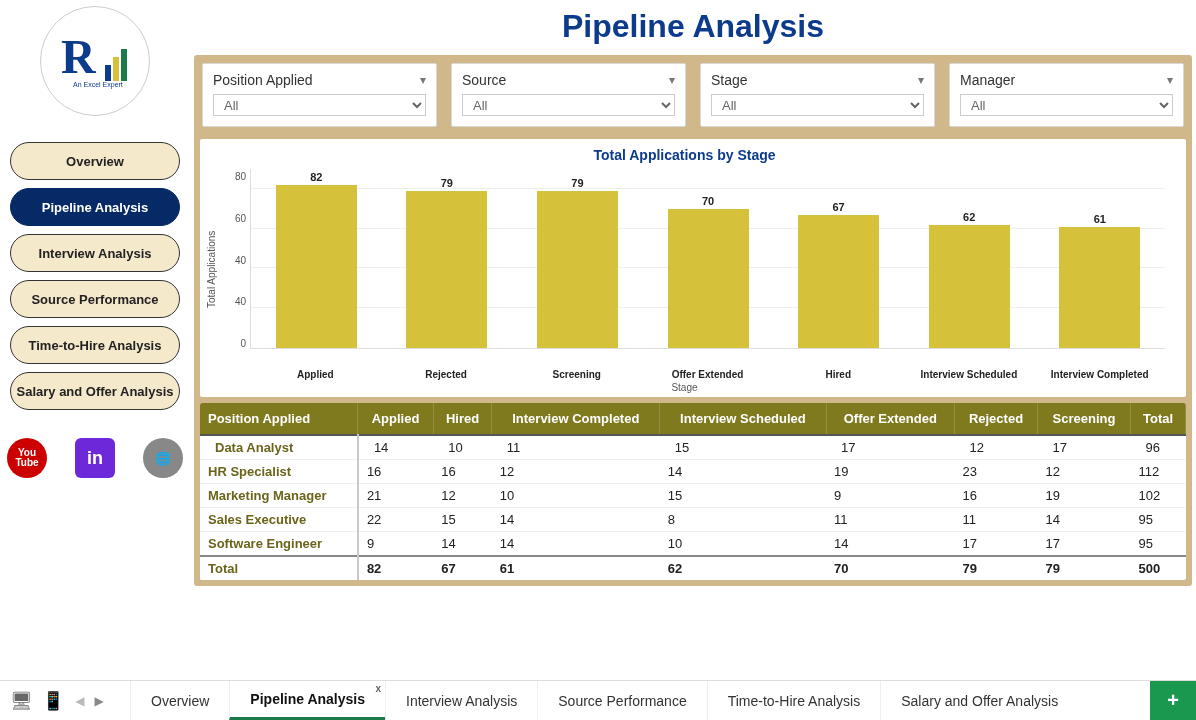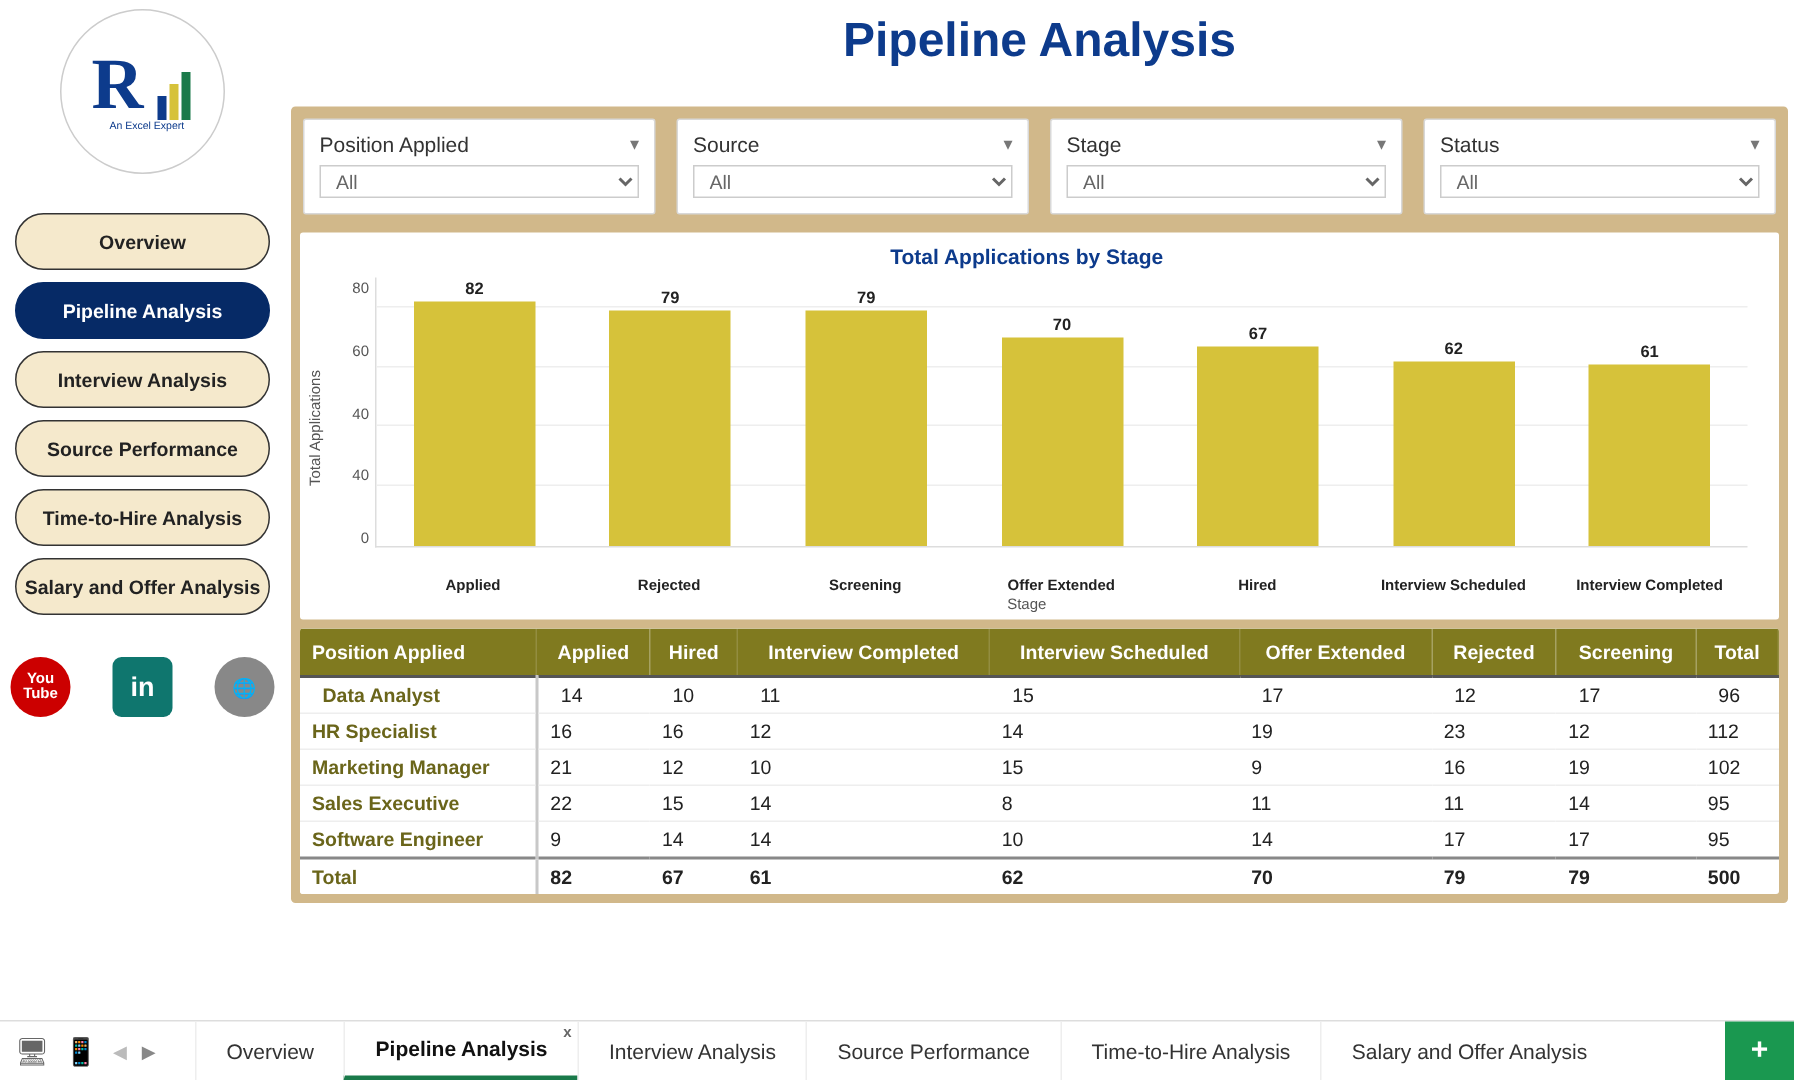--- a/index.html
+++ b/index.html
@@ -57,42 +57,42 @@
     cursor: pointer;
   }
   .nav-btn.active {
     background: var(--navy-dark);
     color: #fff;
     border-color: var(--navy-dark);
   }
   .social-stack { margin-top: 20px; display:flex; flex-direction:row; gap:28px; align-items:center;}
   .social { width:40px; height:40px; border-radius:50%; display:flex;align-items:center;justify-content:center;color:#fff;font-weight:700;}
   .yt { background:#cc0000; font-size:10px;}
-  .li { background:#0f766e; border-radius:6px; font-size:18px;}
+  .li { background:#6d28d9; border-radius:6px; font-size:18px;}
   .web { background:#888; }
 
   .main {
     position: absolute;
     left: 190px; top: 0;
     right: 0;
     height: 668px;
     display: flex;
     flex-direction: column;
   }
   .title {
     text-align: center;
     color: var(--navy);
     font-size: 32px;
     font-weight: 800;
     margin: 8px 0 10px 0;
   }
   .panel-outer {
     background: var(--tan);
     padding: 6px;
-    margin: 16px 4px;
+    margin: 0 4px;
     border-radius: 3px;
   }
   .filters {
     display: flex;
     gap: 14px;
     padding: 2px 2px 6px 2px;
   }
   .slicer {
     flex: 1;
     background: #fff;
@@ -267,21 +267,21 @@
         <div class="label-row">
             <span>Stage</span>
             <span class="chev">▾</span>
           </div>
         <select>
           <option>All</option>
         </select>
       </div>
       <div class="slicer">
         <div class="label-row">
-            <span>Status</span>
+            <span>Manager</span>
             <span class="chev">▾</span>
           </div>
         <select>
           <option>All</option>
         </select>
       </div>
     </div>
 
     <div class="chart-box">
       <div class="chart-title">Total Applications by Stage</div>

